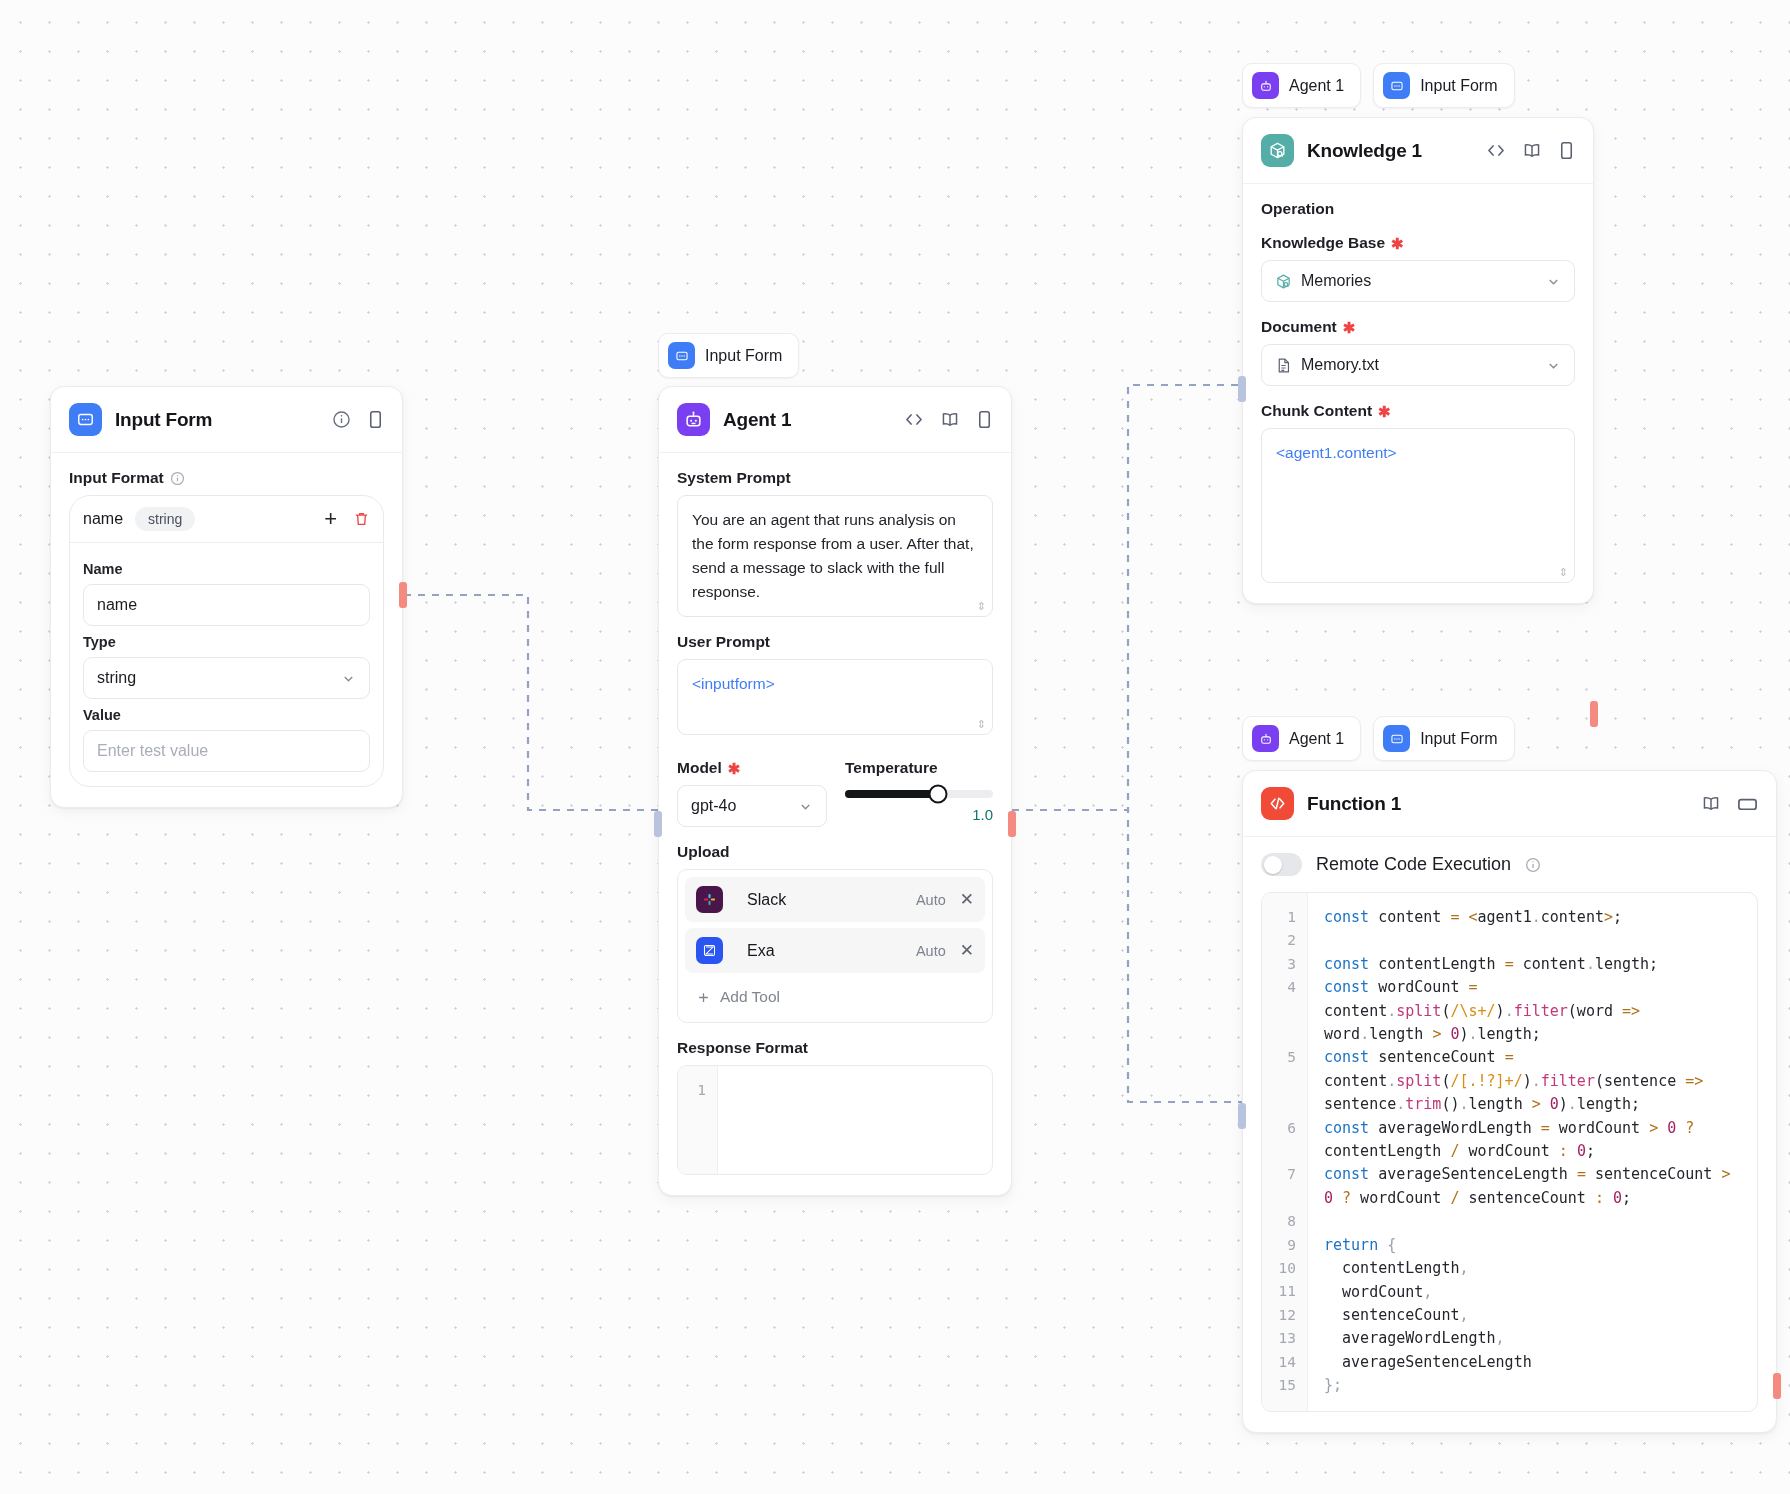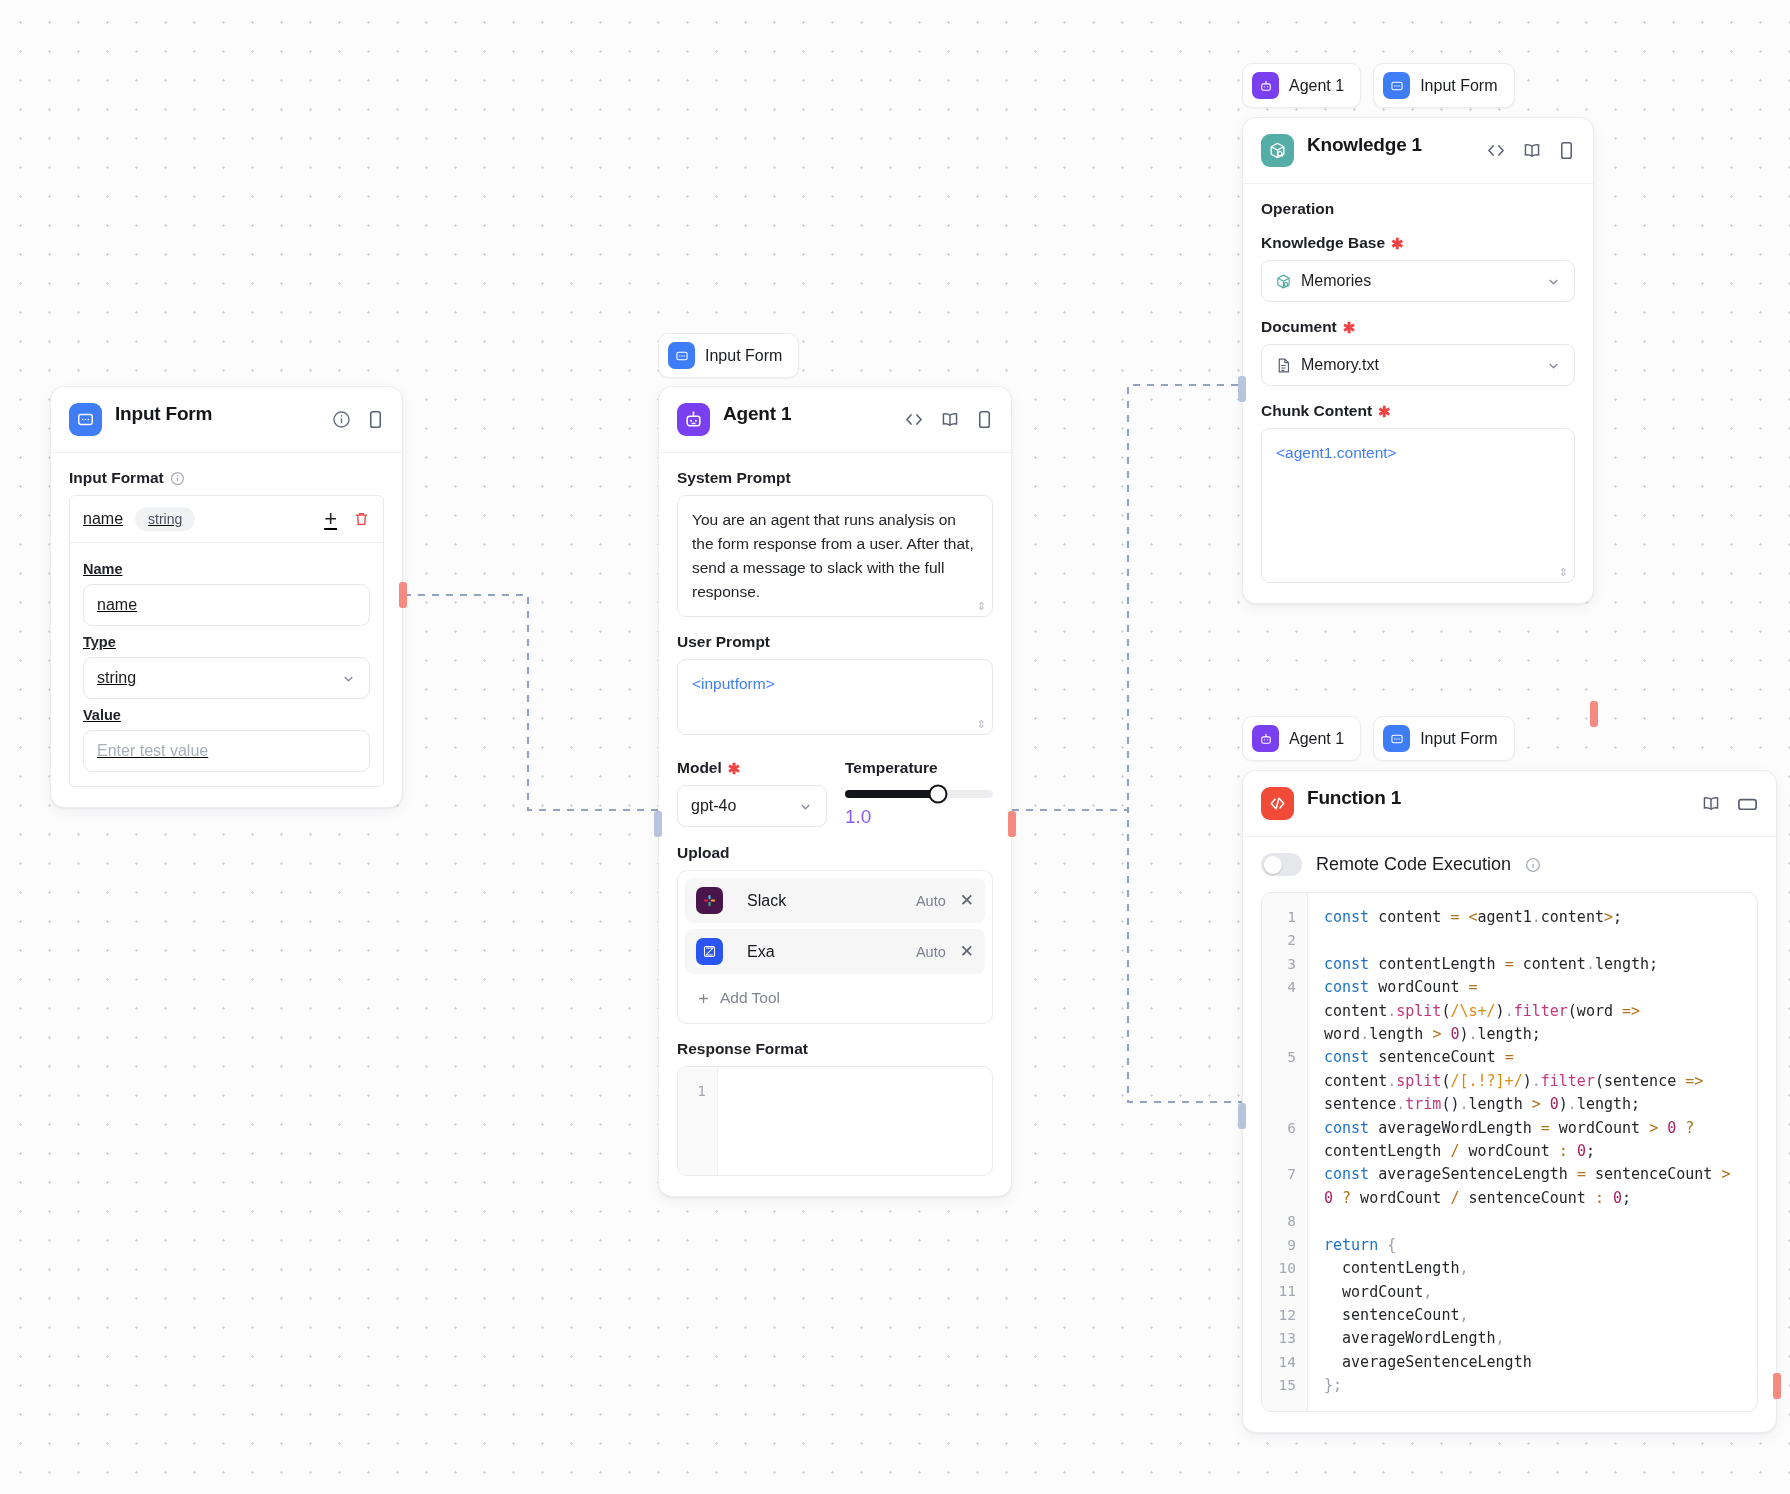--- a/index.html
+++ b/index.html
@@ -21,20 +21,21 @@
   }
   .node {
     position: absolute;
     background: #ffffff;
     border: 1px solid #ececed;
     border-radius: 14px;
     box-shadow: 0 1px 2px rgba(16,24,40,.05), 0 4px 14px rgba(16,24,40,.05);
   }
   .node-header {
     display: flex;
+    align-items: center;
     gap: 13px;
     padding: 16px 18px;
     border-bottom: 1px solid #f1f1f2;
   }
   .node-title {
     font-size: 19px;
     font-weight: 600;
     color: #15161a;
     letter-spacing: -.2px;
     flex: 1;
@@ -106,21 +107,21 @@
   .badge .node-icon svg { transform: scale(.8); }
   
   .port {
     position: absolute;
     width: 8px; height: 26px;
     border-radius: 3px;
   }
   .port-in  { background: #b8c4de; }
   .port-out { background: #f48a80; }
   
-  .if-box { border: 1px solid #eaeaec; border-radius: 6px; overflow: hidden; text-decoration: underline; }
+  .if-box { border: 1px solid #eaeaec; border-radius: 21px; overflow: hidden; }
   .if-head {
     display: flex; align-items: center; gap: 12px;
     padding: 11px 13px;
     border-bottom: 1px solid #eeeef0;
   }
   .if-name { font-size: 16px; color: #17191e; }
   .chip {
     background: #f1f2f4; border-radius: 20px;
     padding: 4px 13px; font-size: 14px; color: #4a4f5b;
   }
@@ -152,21 +153,21 @@
     margin-top: 13px;
   }
   .slider-fill { position: absolute; left: 0; top: 0; height: 8px; width: 63%;
                  border-radius: 5px; background: #141518; }
   .slider-knob {
     position: absolute; left: 63%; top: 50%;
     transform: translate(-50%,-50%);
     width: 19px; height: 19px; border-radius: 50%;
     background: #fff; border: 2.4px solid #141518;
   }
-  .slider-val { text-align: left; font-size: 19px; color: #8b5cf6; margin-top: 8px; }
+  .slider-val { text-align: right; font-size: 15px; color: #0f766e; margin-top: 8px; }
   
   .code-box {
     border: 1px solid #ebebed; border-radius: 10px; background: #fff;
     overflow: hidden; display: flex; font-family: "DejaVu Sans Mono", monospace;
   }
   .gutter {
     background: #fafafa; padding: 13px 0; width: 46px; flex-shrink: 0;
     border-right: 1px solid #f0f0f1;
   }
   .gutter div { font-size: 14.5px; color: #a4a8b1; text-align: right; padding-right: 11px; line-height: 23.4px; }

